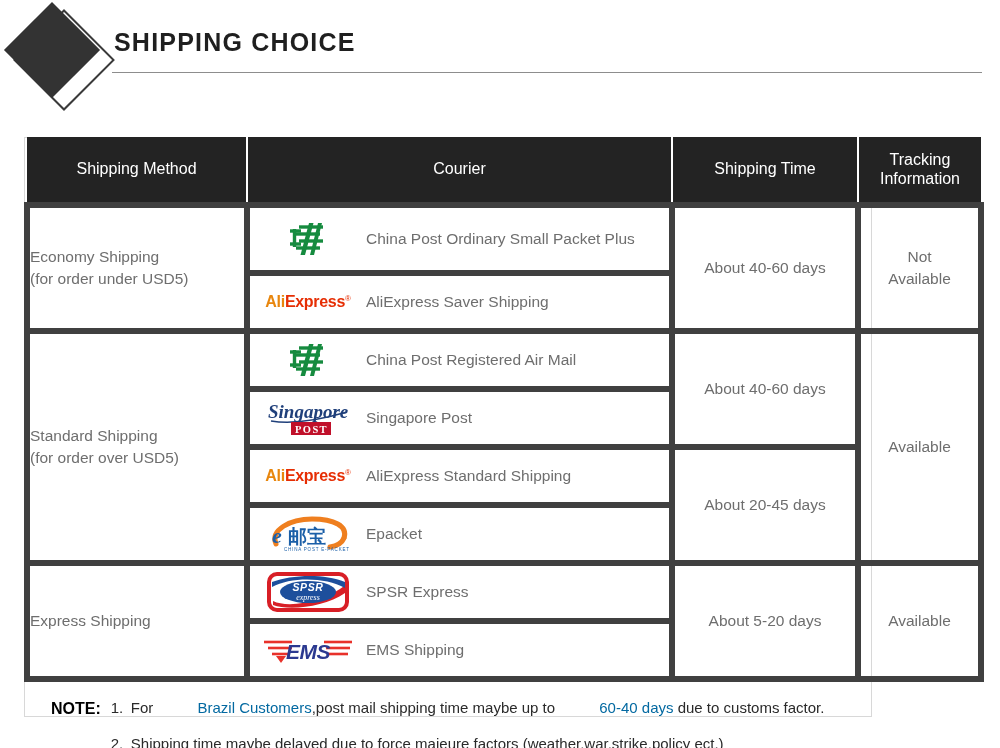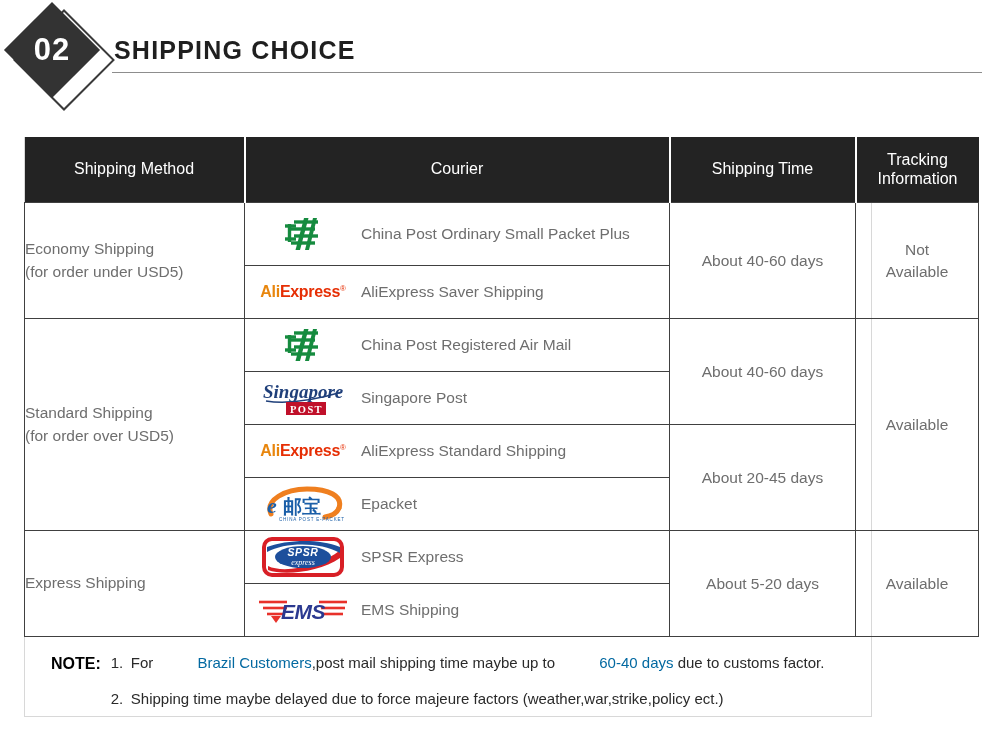--- a/index.html
+++ b/index.html
@@ -56,21 +56,21 @@
     align-items: center;
     justify-content: center;
     color: #ffffff;
     font-size: 31px;
     font-weight: bold;
     letter-spacing: 1px;
   }
   .section-title {
     position: absolute;
     left: 114px;
-    top: 36px;
+    top: 28px;
     font-size: 25px;
     font-weight: bold;
     letter-spacing: 1.2px;
     color: #1f1f1f;
   }
   .header-rule {
     position: absolute;
     left: 112px;
     right: 18px;
     top: 72px;
@@ -109,21 +109,21 @@
     font-weight: normal;
     height: 57px;
     padding: 4px 6px;
     text-align: center;
     border-right: 2px solid #ffffff;
     line-height: 1.15;
   }
   table.ship th:last-child { border-right: none; }
 
   table.ship td {
-    border: 1px solid #404040;
+    border: 6px solid #404040;
     padding: 0;
     vertical-align: middle;
     font-size: 15.5px;
     color: #6e6e6e;
     margin-top: 29px;
   }
   td.method {
     color: #1a1a1a;
     font-size: 16px;
     line-height: 1.45;
@@ -201,21 +201,20 @@
   .note-text { flex: 1; }
   .red { color: #0369a1; margin-left: 40px; }
 </style>
 </head>
 <body>
 
 <div class="header">
   <div class="diamond-wrap">
     <div class="diamond-outline"></div>
     <div class="diamond-solid"></div>
-    <div class="diamond-num">02</div>
   </div>
   <div class="section-title">SHIPPING CHOICE</div>
   <div class="header-rule"></div>
 </div>
 
 <div class="card">
 
   <table class="ship">
     <colgroup>
       <col class="c-method">

